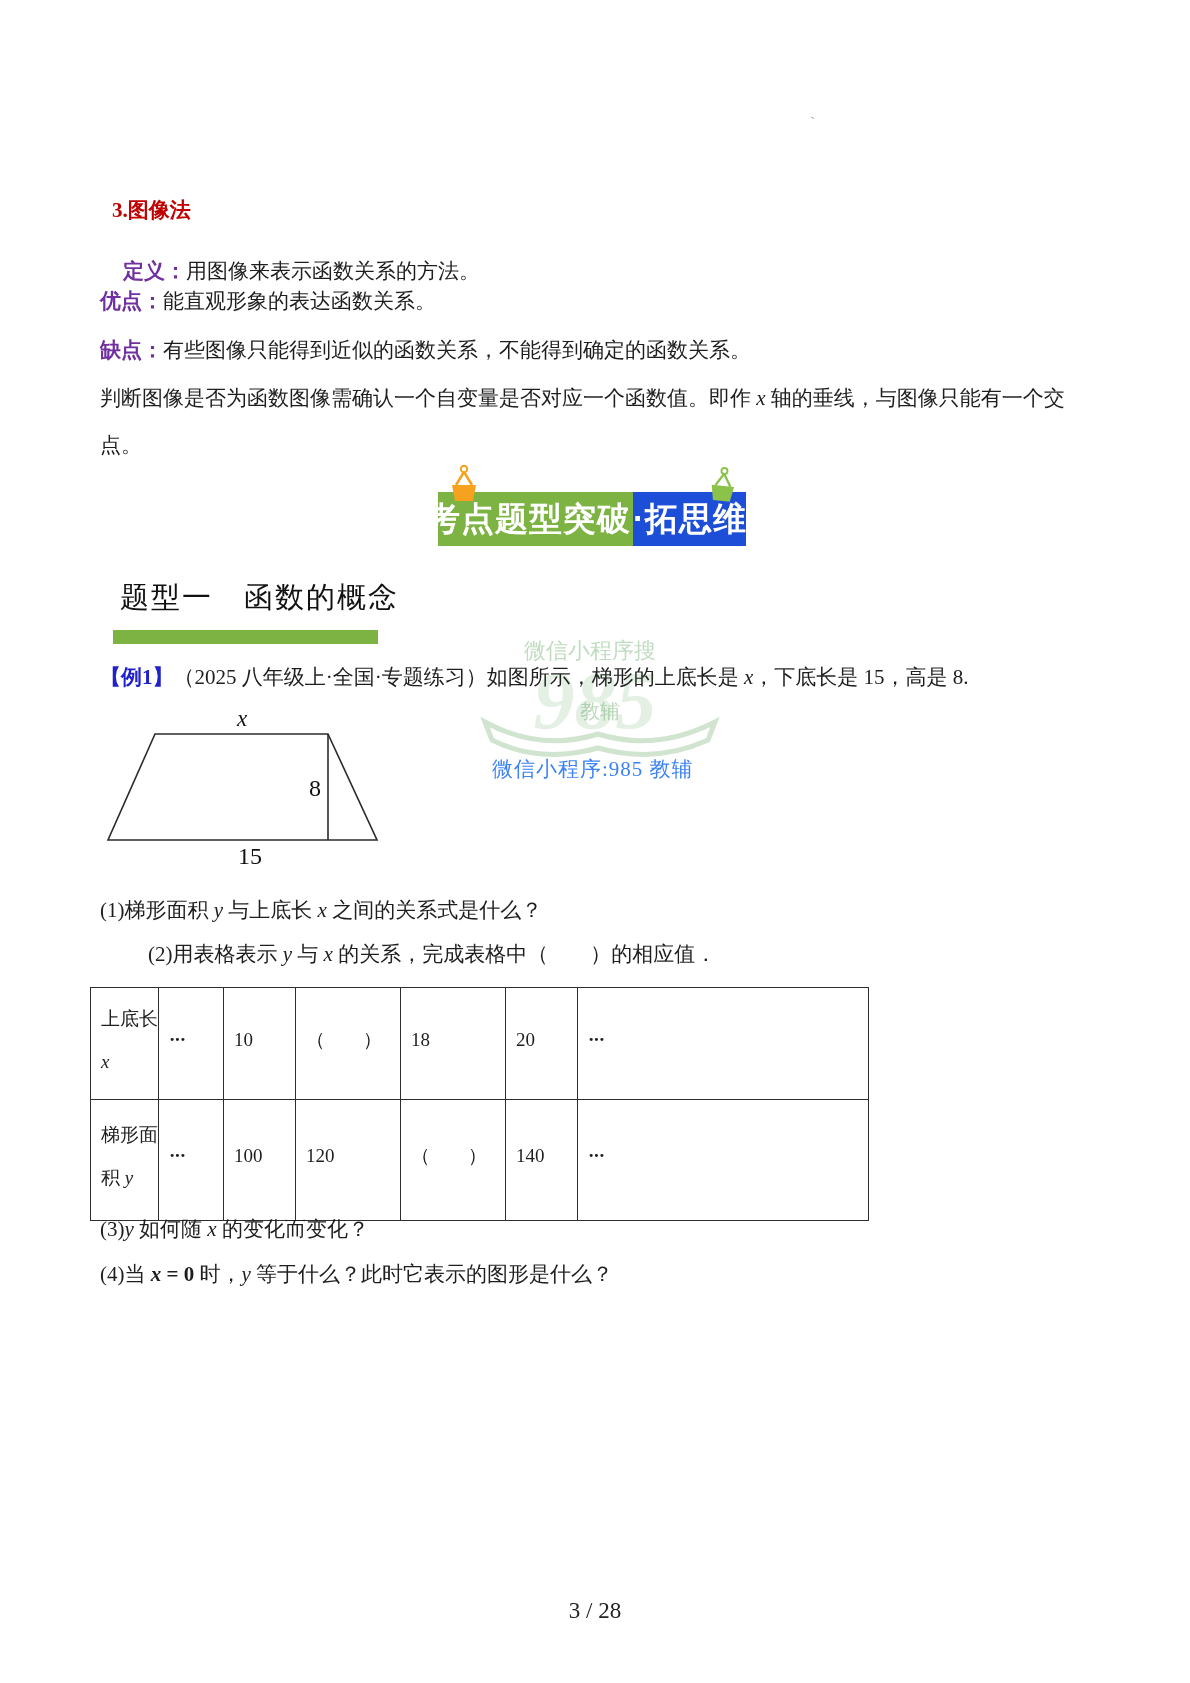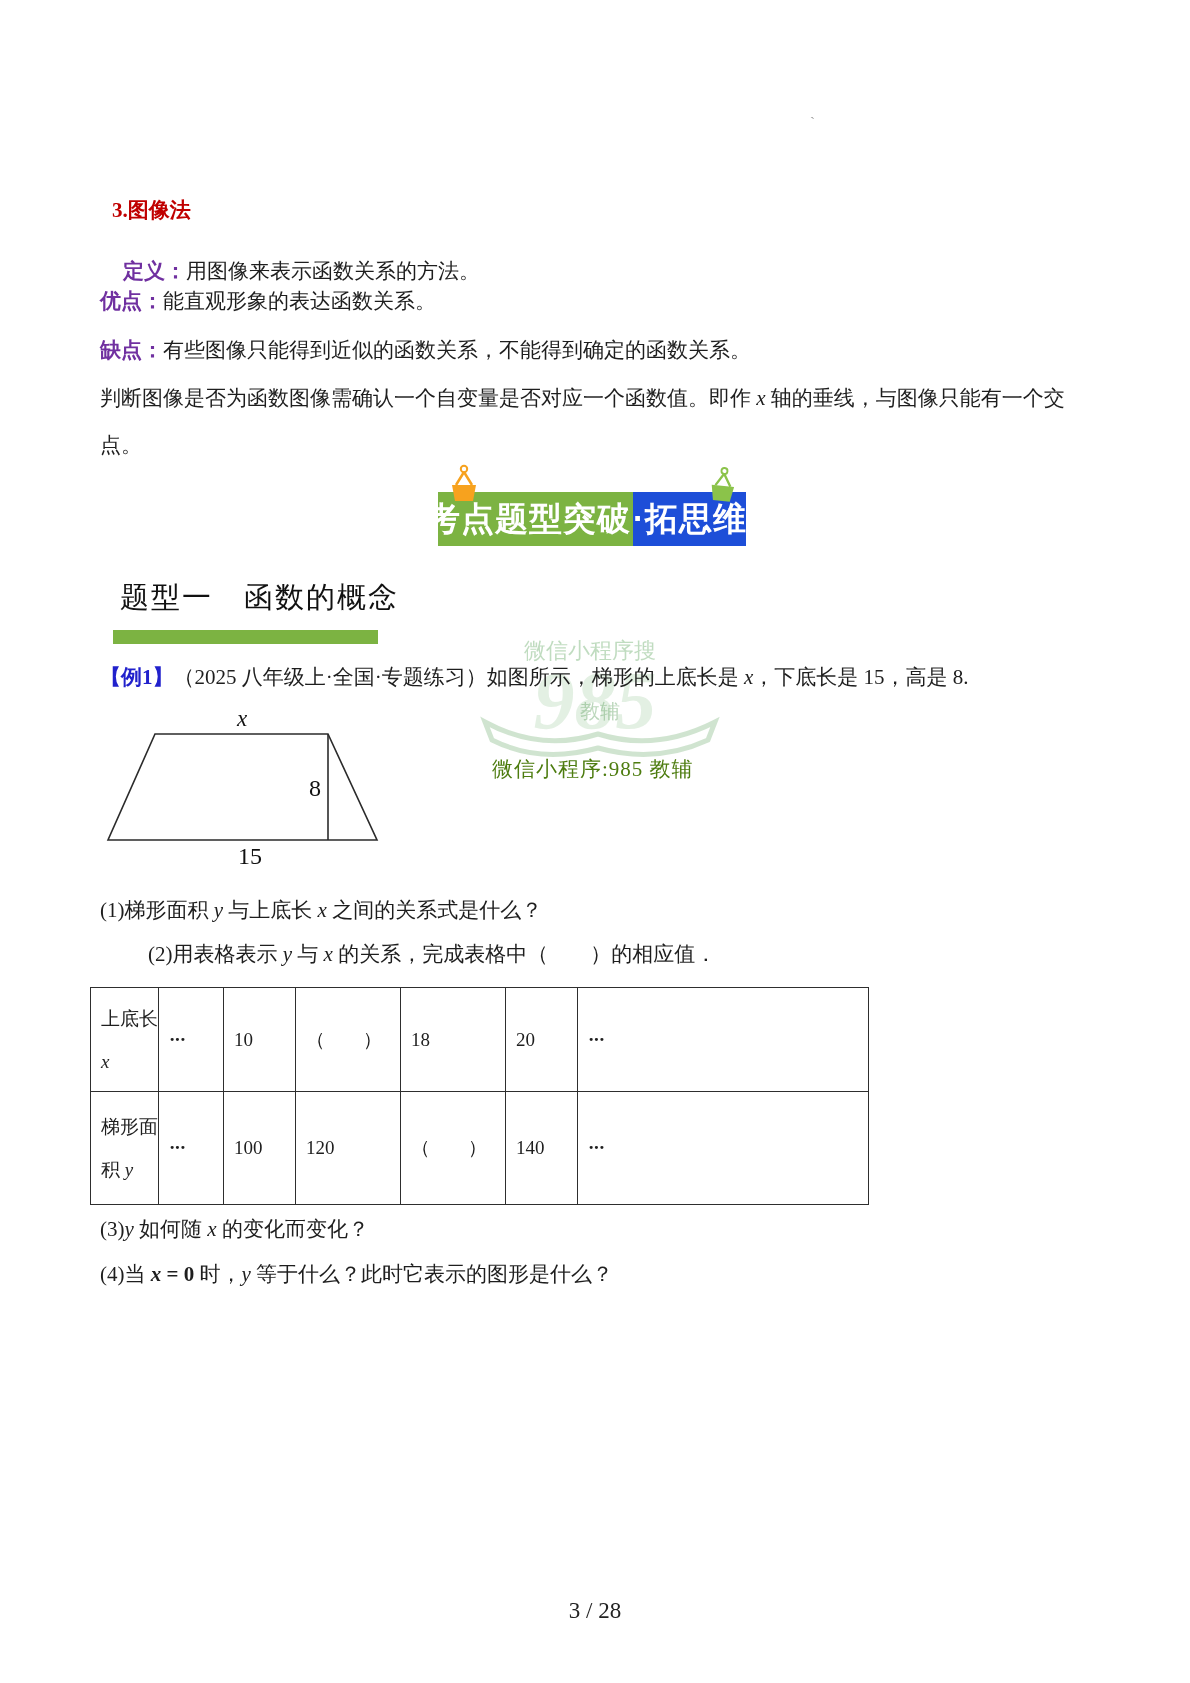--- a/index.html
+++ b/index.html
@@ -21,26 +21,26 @@
     display:flex;align-items:center;justify-content:flex-start;box-sizing:border-box;}
   .banner-text{color:#ffffff;font-weight:bold;font-size:33px;letter-spacing:1px;
     font-family:"Liberation Sans","DejaVu Sans",sans-serif;white-space:nowrap;}
   
   .sec-title{position:absolute;left:120px;top:578px;font-size:29px;font-weight:normal;color:#111;
     letter-spacing:2px;white-space:nowrap;}
   .green-bar{position:absolute;left:113px;top:630px;width:265px;height:14px;background:#7cb342;}
   
   .qtable{position:absolute;left:90px;top:987px;border-collapse:collapse;table-layout:fixed;
     font-size:19px;color:#1e1e1e;}
-  .qtable td{border:1.6px solid #2e2e2e;vertical-align:middle;padding:0 0 0 10px;overflow:hidden;}
+  .qtable td{border:1.6px solid #2e2e2e;vertical-align:middle;padding:0 0 8px 10px;overflow:hidden;}
   .qtable .r1 td{height:103px;}
   .qtable .r2 td{height:112px;}
   .hcell div{line-height:43px;}
   .dots{letter-spacing:-1px;font-weight:bold;}
-  .wm-gray{color:#4d7c0f;}
+  .wm-gray{color:#3b82f6;}
   .footer{position:absolute;left:50%;top:1598px;transform:translateX(-50%);font-size:23px;color:#222;}
 </style>
 </head>
 <body>
 
 <div class="page">
 
   <div class="abs" style="left:810px;top:114px;font-size:15px;color:#9a9a9a;">`</div>
 
 

